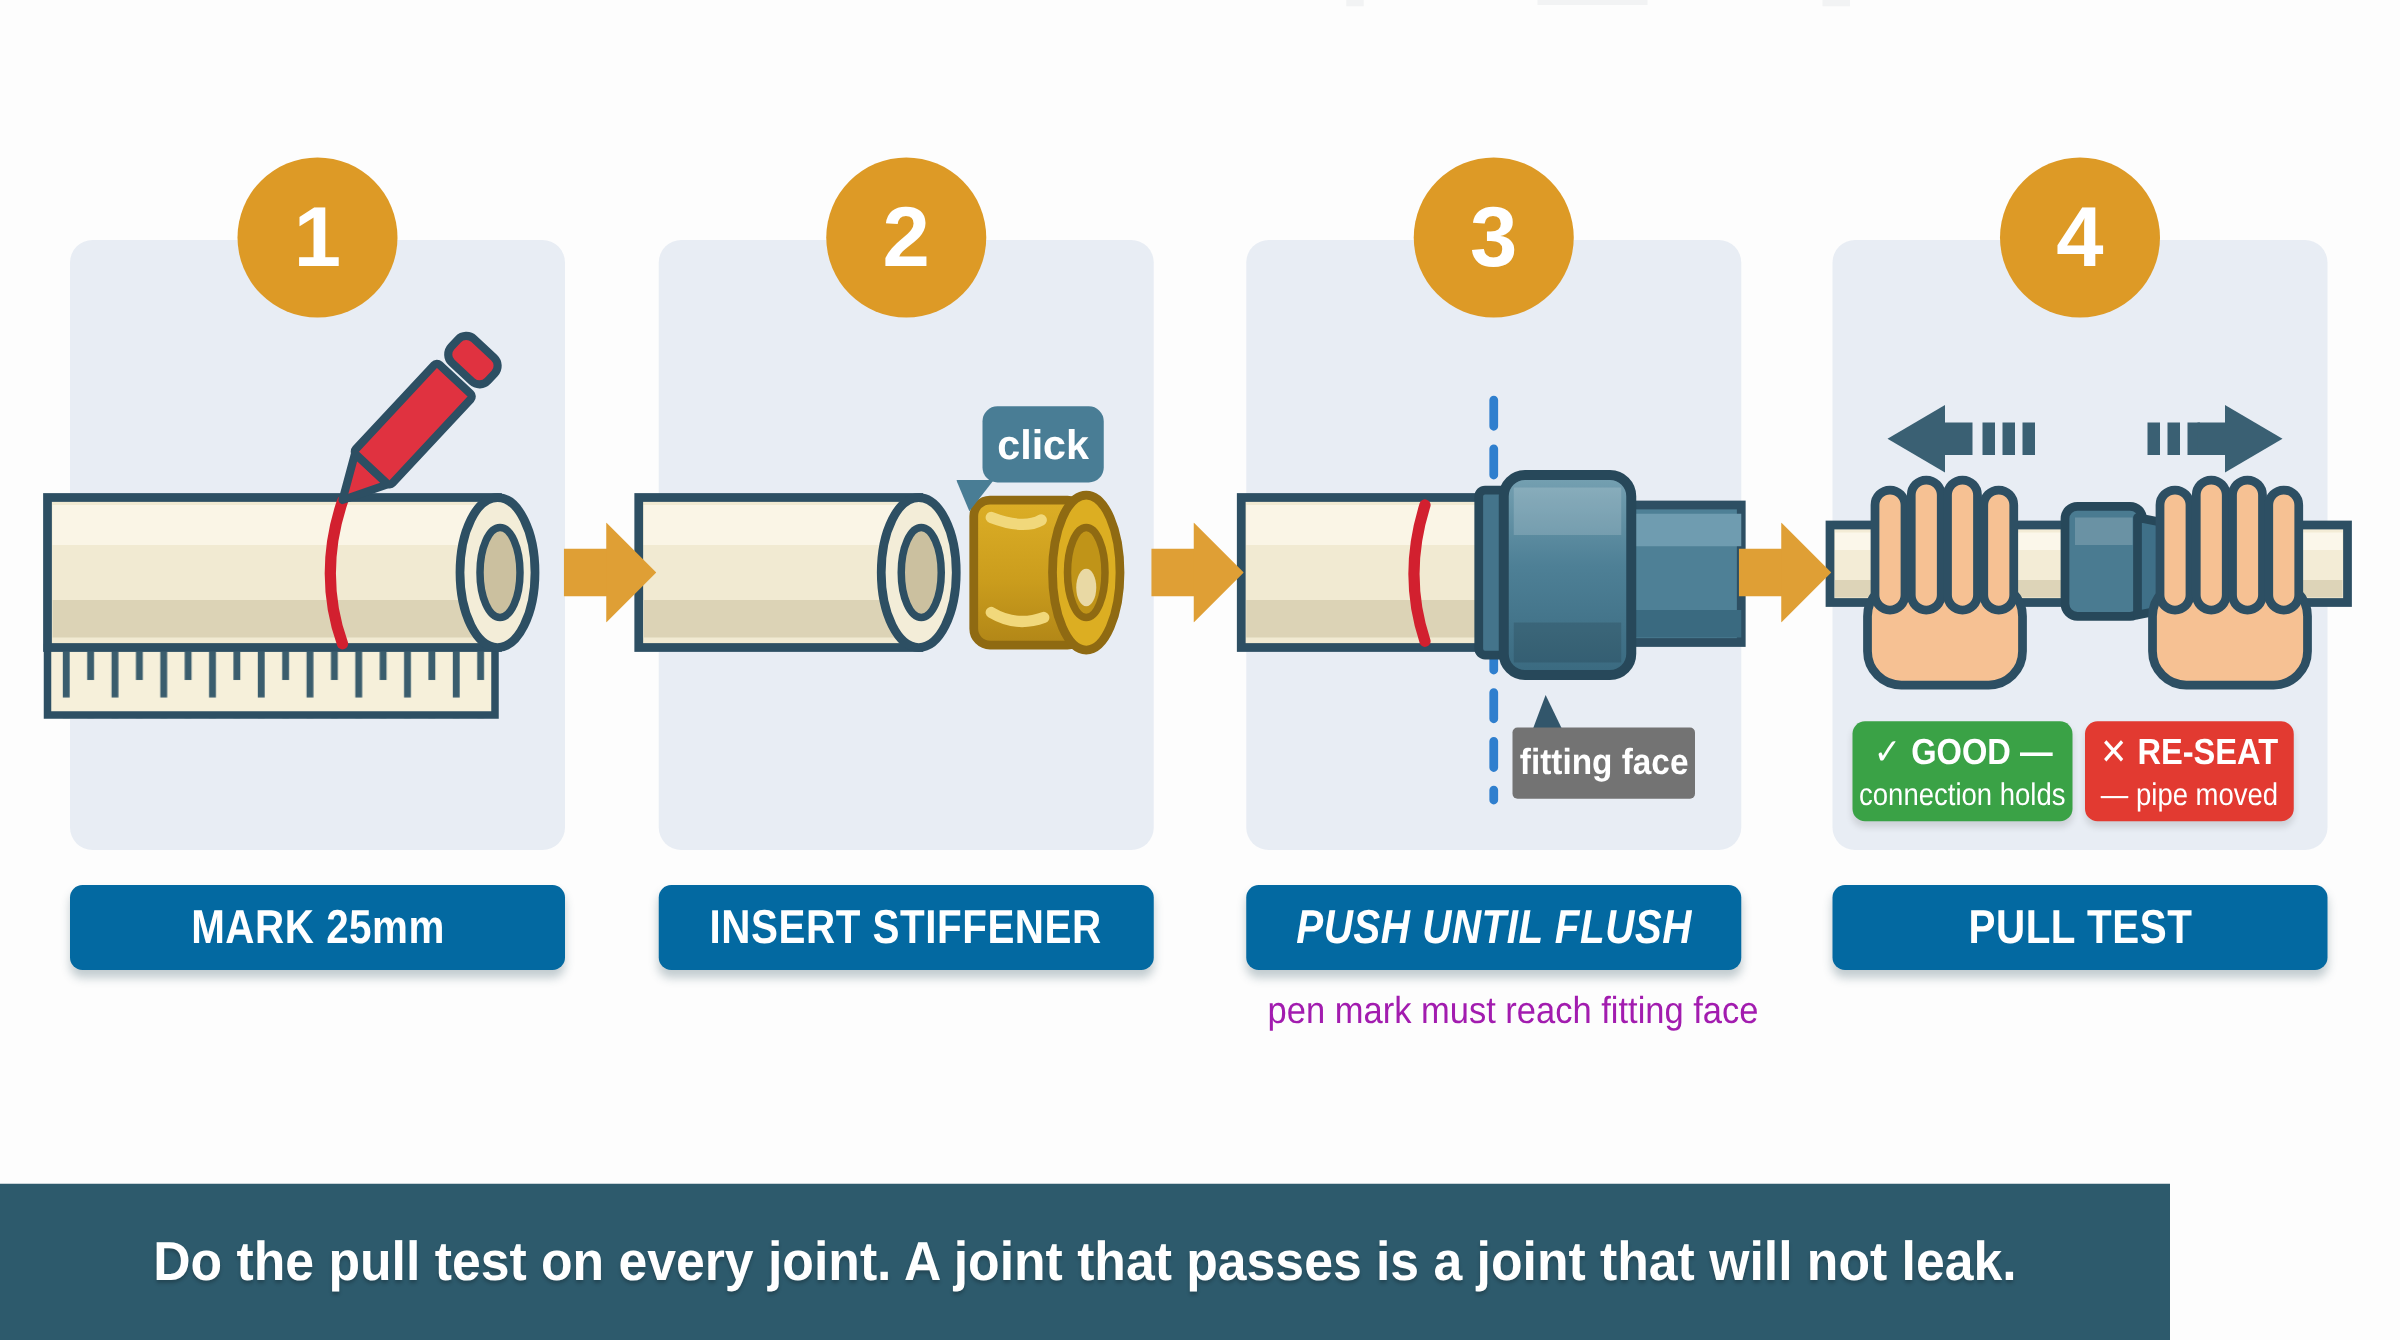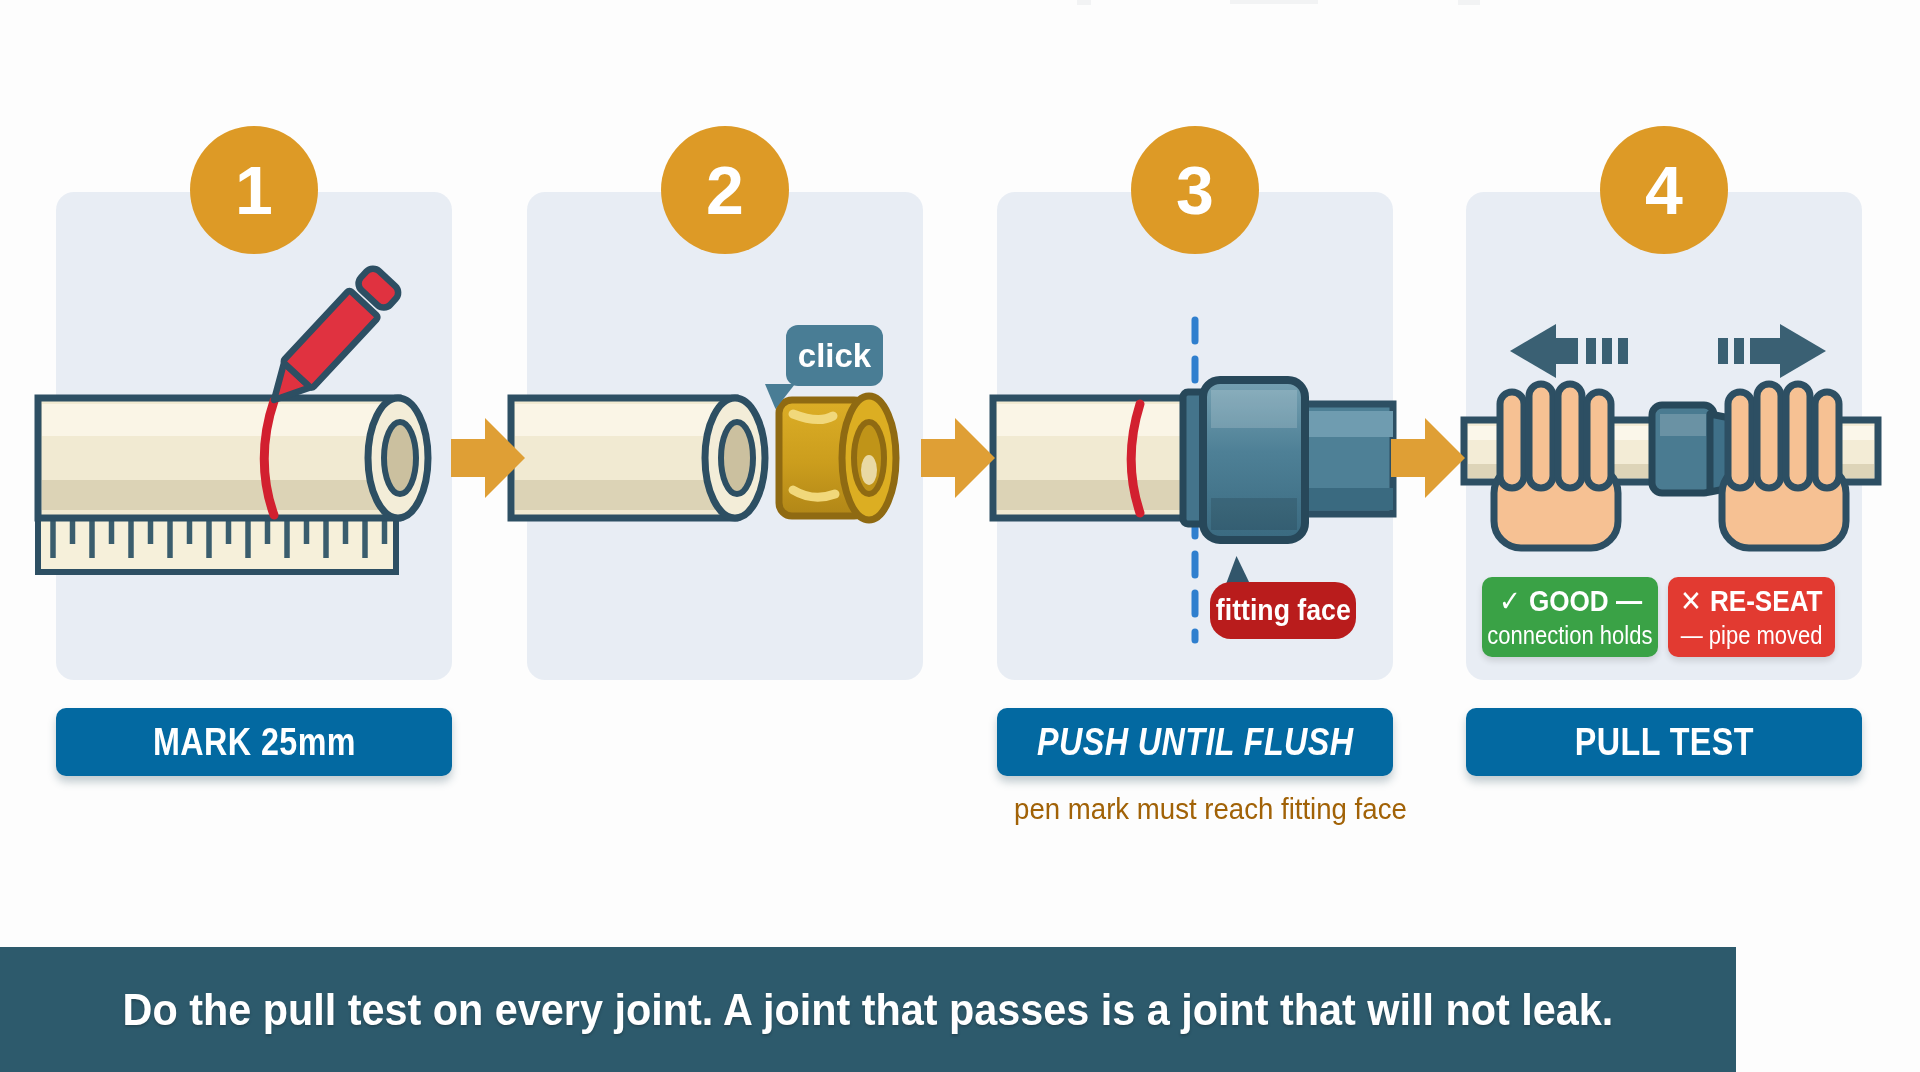--- a/index.html
+++ b/index.html
@@ -16,32 +16,32 @@
     color:#fff;font-size:68px;font-weight:bold;z-index:6;}
 
   .gap-arrow{position:absolute;top:418px;z-index:5;}
 
   .caption{position:absolute;top:708px;width:396px;height:68px;background:#0369a1;
     border-radius:10px;display:flex;align-items:center;justify-content:center;
     box-shadow:0 6px 8px rgba(44,79,94,.28);}
   .caption span{color:#fff;font-size:38px;font-weight:bold;white-space:nowrap;
     display:inline-block;transform:scaleX(.85);letter-spacing:.5px;}
 
-  .note{position:absolute;top:792px;width:396px;text-align:center;color:#a16207;
+  .note{position:absolute;top:792px;width:396px;text-align:center;color:#a21caf;
     font-size:30px;font-weight:500;}
   .note span{display:inline-block;transform:scaleX(.92);white-space:nowrap;}
 
   .bubble{position:absolute;left:211px;top:133px;width:97px;height:61px;background:#497d95;
     border-radius:12px;display:flex;align-items:center;justify-content:center;z-index:4;margin-left:48px;}
   .bubble span{color:#fff;font-size:33px;font-weight:bold;}
   .bubble-tail{position:absolute;left:238px;top:192px;width:30px;height:25px;background:#497d95;
     clip-path:polygon(0 0,100% 0,35% 100%);z-index:4;}
 
-  .callout{position:absolute;left:213px;top:390px;width:146px;height:57px;background:#b91c1c;
-    border-radius:21px;display:flex;align-items:center;justify-content:center;z-index:4;}
+  .callout{position:absolute;left:213px;top:390px;width:146px;height:57px;background:#737373;
+    border-radius:4px;display:flex;align-items:center;justify-content:center;z-index:4;}
   .callout span{color:#fff;font-size:29px;font-weight:bold;white-space:nowrap;
     display:inline-block;transform:scaleX(.92);}
   .callout-tail{position:absolute;left:223px;top:364px;width:30px;height:28px;background:#32566b;
     clip-path:polygon(20% 100%,100% 100%,55% 0);z-index:4;}
 
   .badge{position:absolute;top:385px;height:80px;border-radius:10px;color:#fff;z-index:5;
     display:flex;flex-direction:column;align-items:center;justify-content:center;
     box-shadow:0 4px 6px rgba(0,0,0,.12);}
   .badge .l1{font-size:29px;font-weight:bold;white-space:nowrap;transform:scaleX(.9);}
   .badge .l2{font-size:25px;font-weight:500;white-space:nowrap;transform:scaleX(.88);margin-top:3px;}
@@ -256,20 +256,23 @@
   <svg class="gap-arrow" style="left:1391px;" width="74" height="80" viewBox="0 0 74 80">
     <g fill="#df9f35">
         <rect x="0" y="21" width="36" height="38"></rect>
         <polygon points="34,0 74,40 34,80"></polygon>
       </g>
   </svg>
 
   <div class="caption" style="left:56px;">
       <span>MARK 25mm</span>
     </div>
+  <div class="caption" style="left:527px;">
+      <span>INSERT STIFFENER</span>
+    </div>
   <div class="caption" style="left:997px;font-style:italic;">
       <span>PUSH UNTIL FLUSH</span>
     </div>
   <div class="caption" style="left:1466px;">
       <span>PULL TEST</span>
     </div>
 
   <div class="note" style="left:997px;">
     <span>pen mark must reach fitting face</span>
   </div>

